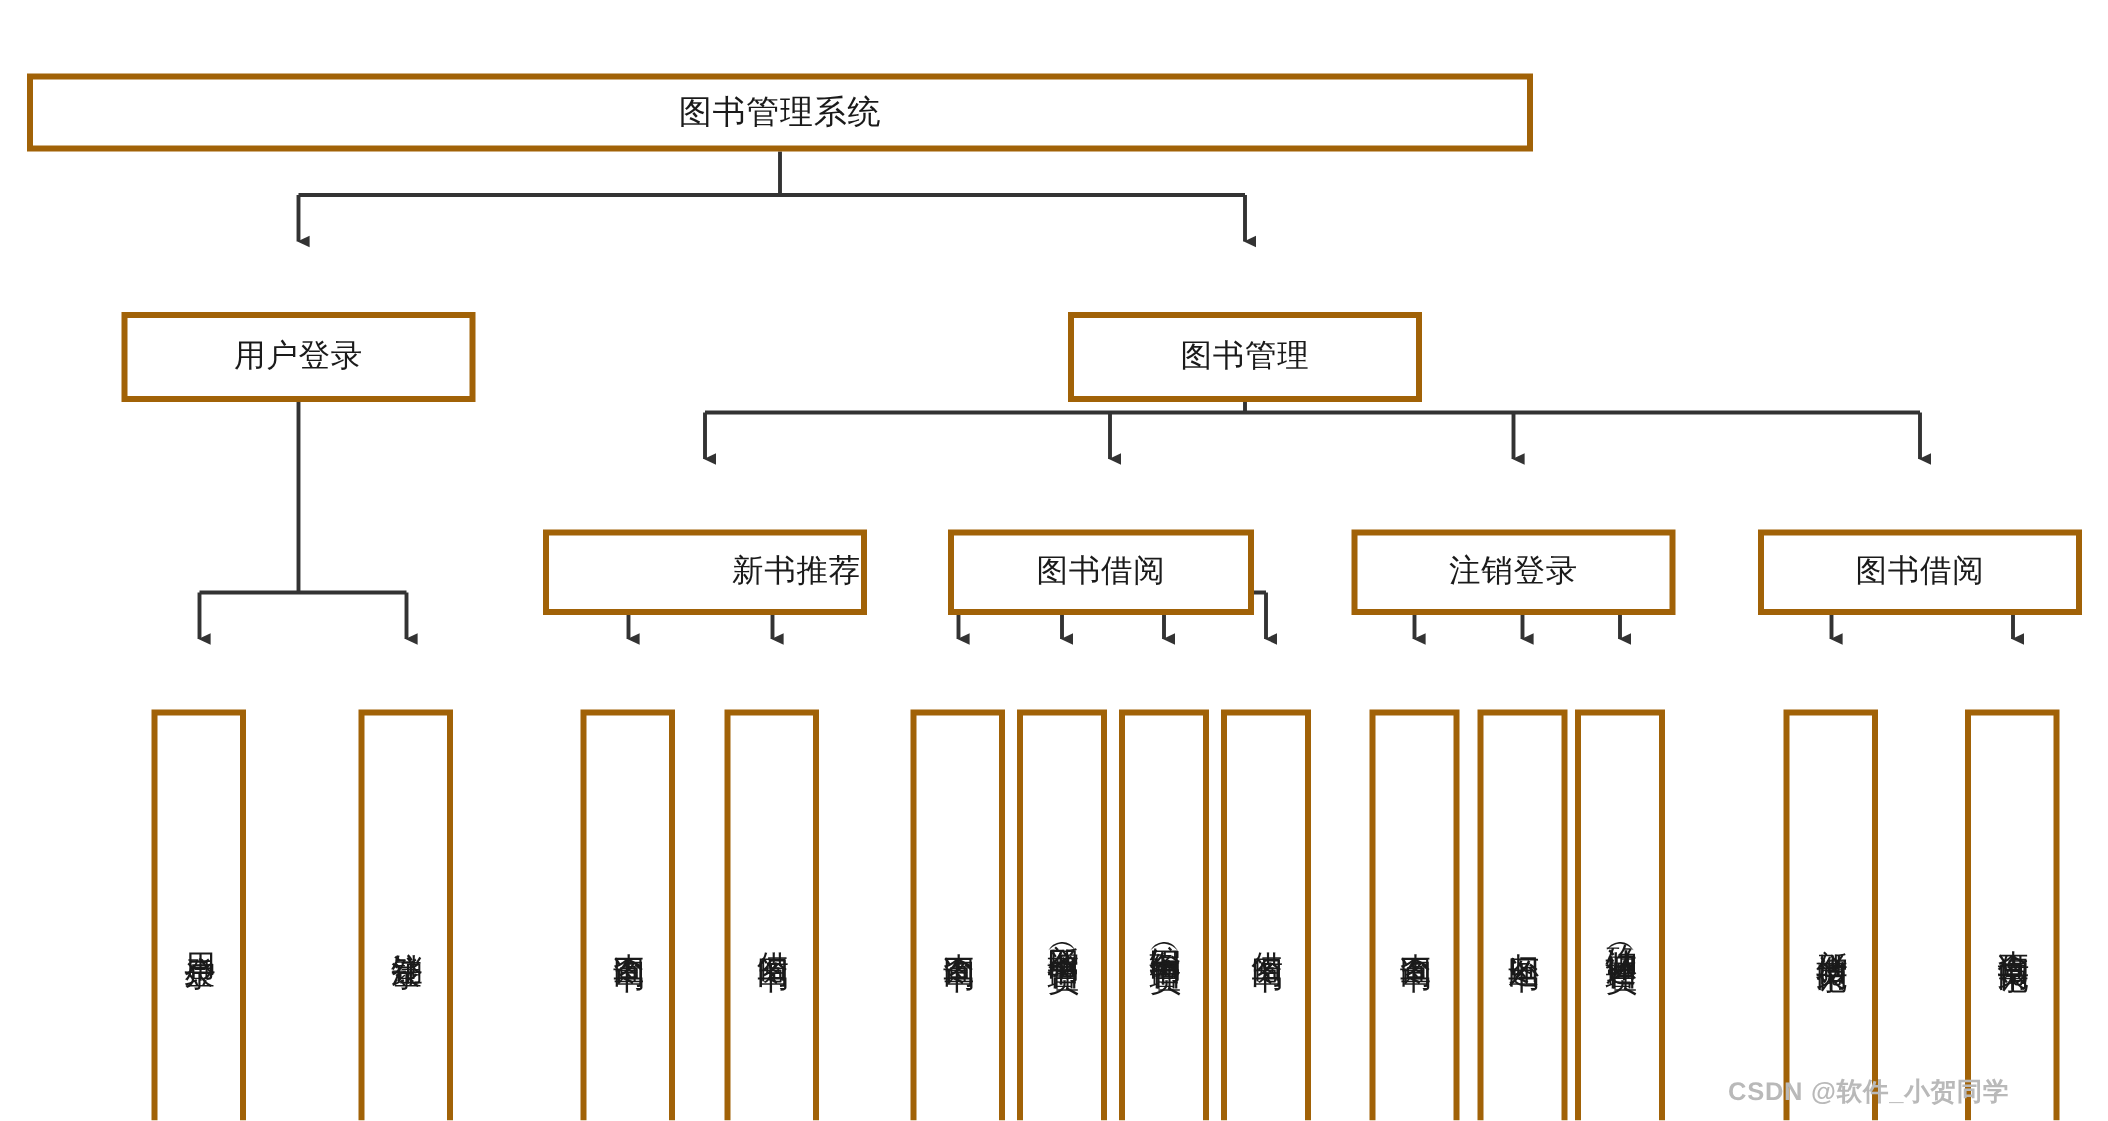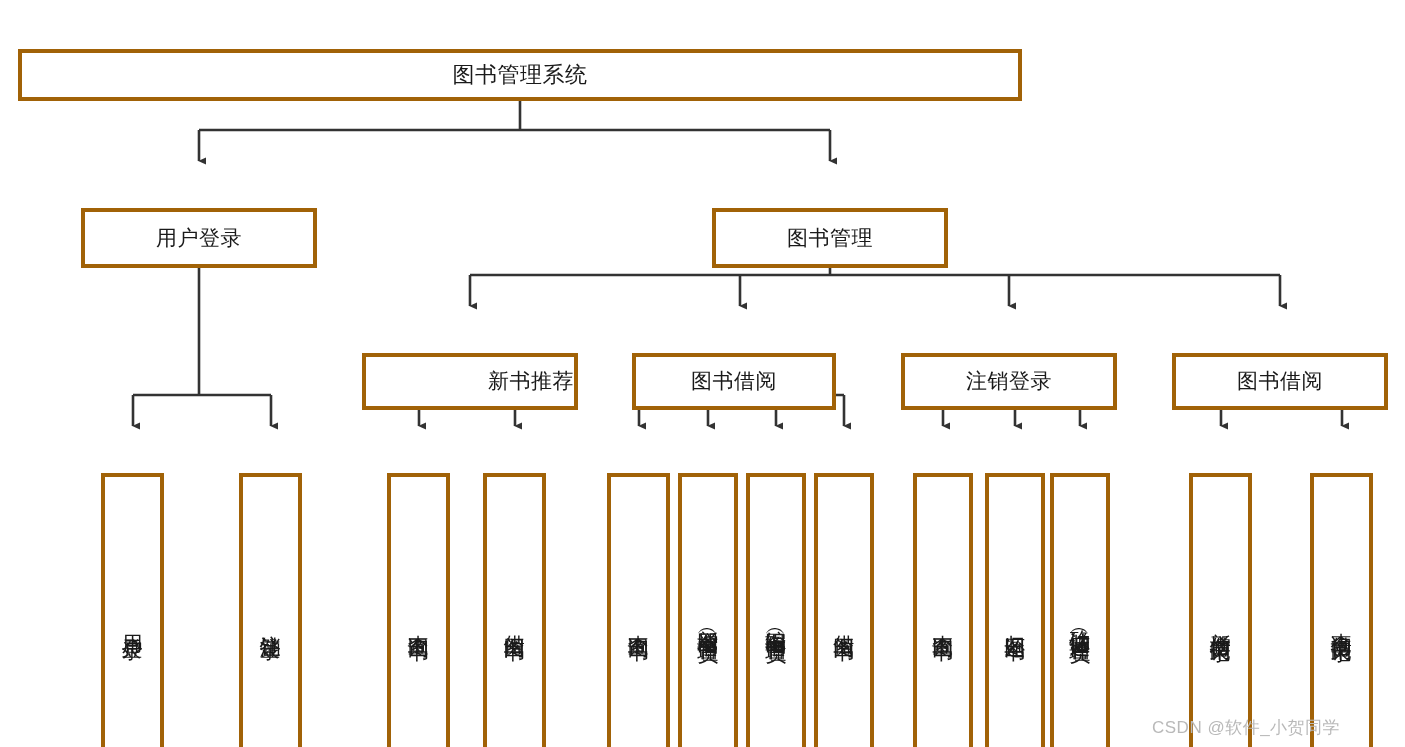--- a/index.html
+++ b/index.html
@@ -176,14 +176,14 @@
         <span class="node-label">确认归还（管理员）</span>
       </div>
       <div class="node vert" style="left: 1189px; top: 437px; width: 63px; height: 297px;">
         <span class="node-label">新增借阅记录</span>
       </div>
       <div class="node vert" style="left: 1310px; top: 437px; width: 63px; height: 297px;">
         <span class="node-label">查询借阅记录</span>
       </div>
     </div>
 
-  <div class="watermark" style="left: 1152px; top: 716px;">CSDN @软件_小贺同学</div>
+  <div class="watermark" style="left: 1152px; top: 716px; font-weight: bold;">CSDN @软件_小贺同学</div>
 </div>
 
 </body></html>

